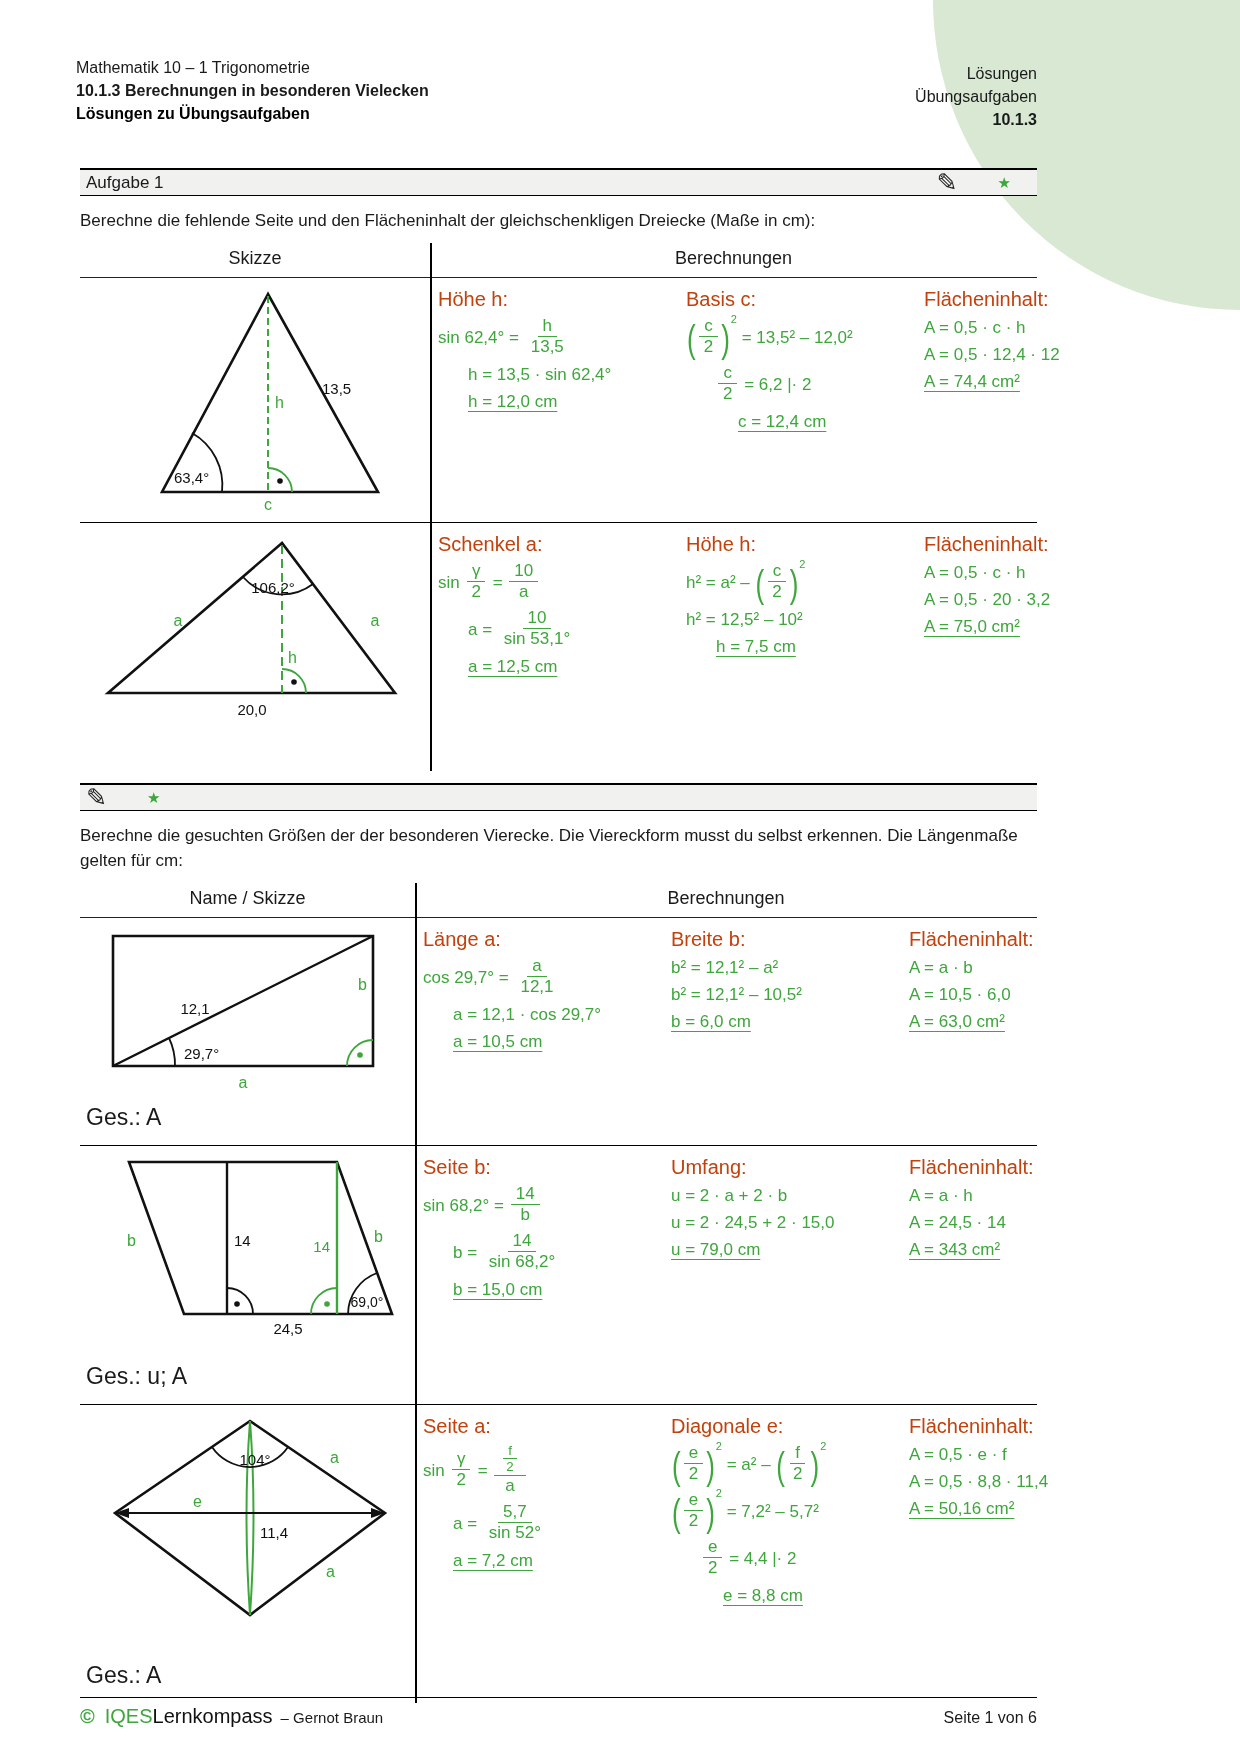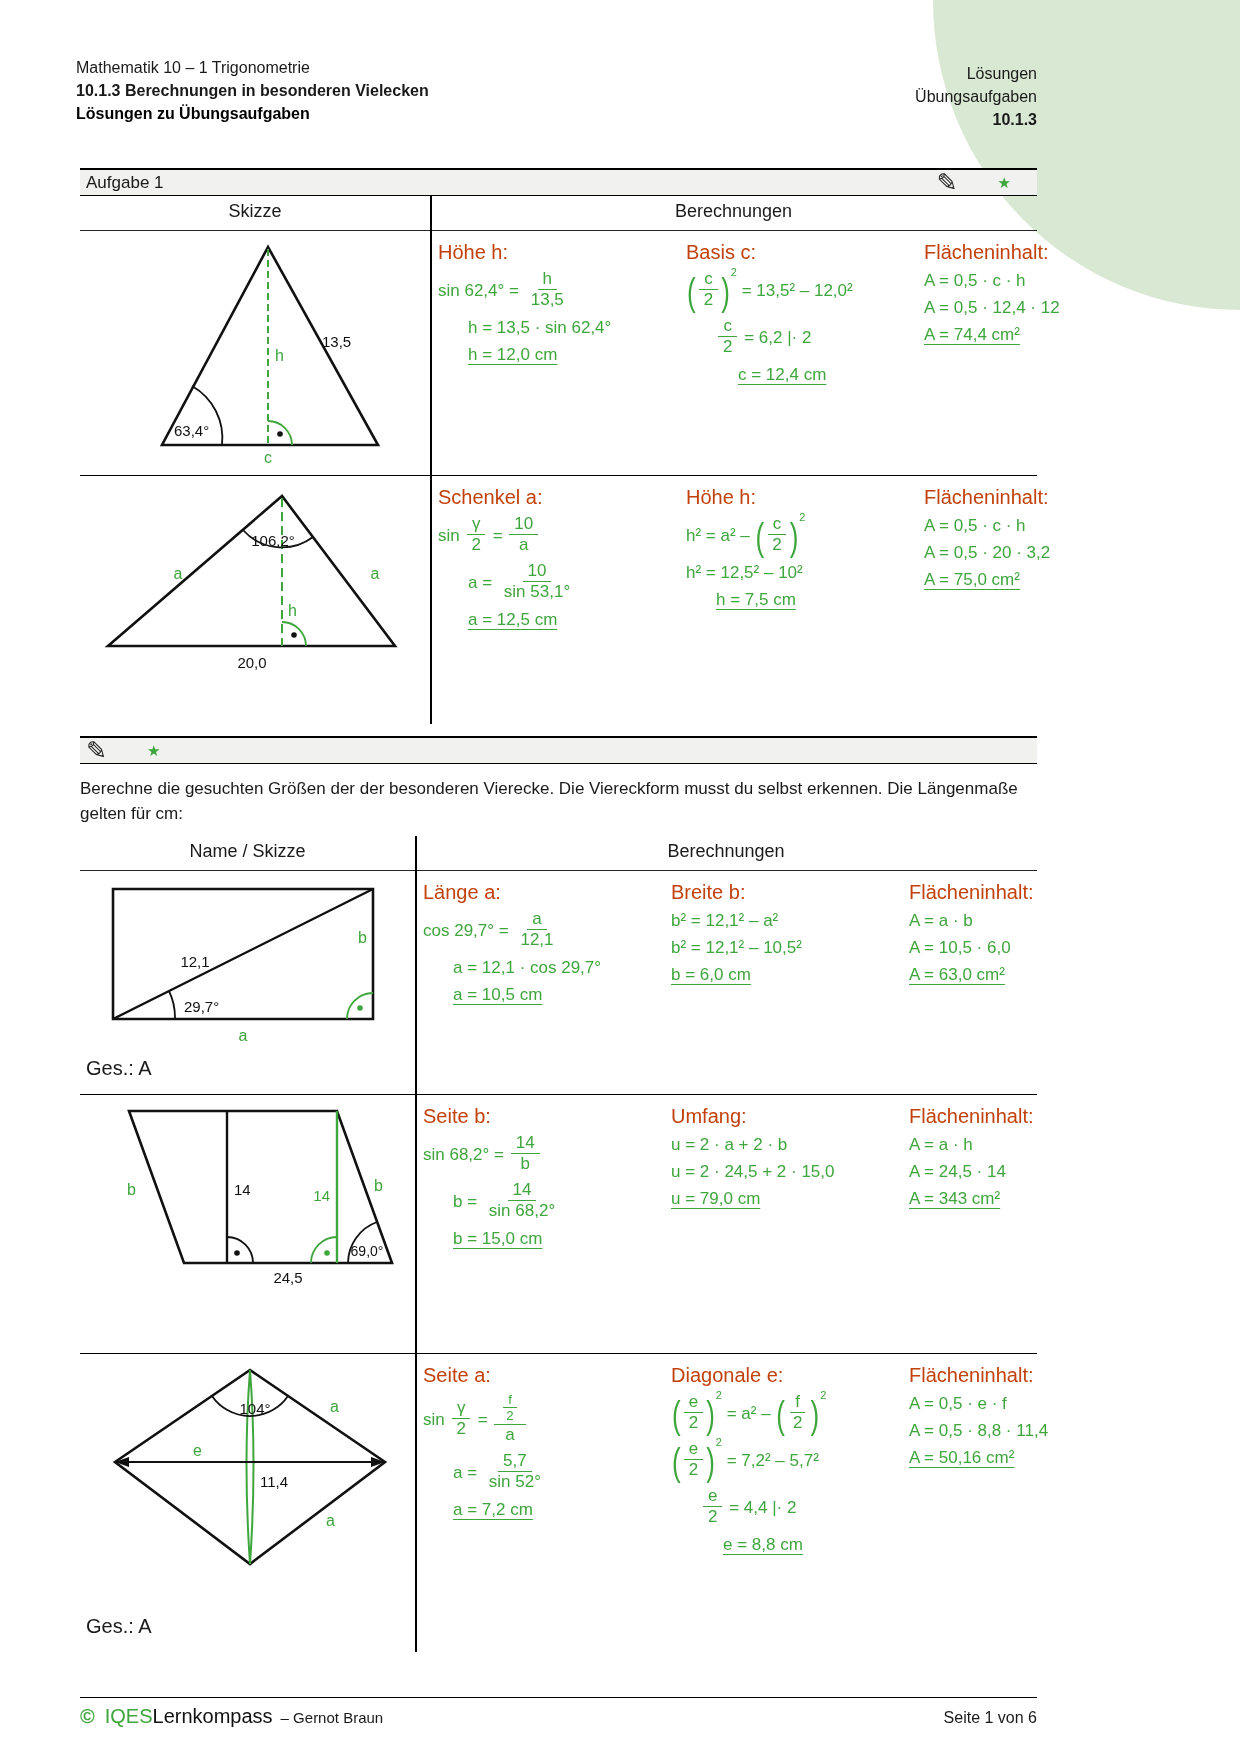--- a/index.html
+++ b/index.html
@@ -32,21 +32,21 @@
   .tbl1 .vline{left:350px;}
   .tbl2 .vline{left:335px;}
   .thead{display:grid;border-bottom:1.8px solid #222;}
   .tbl1 .thead,.tbl1 .trow{grid-template-columns:350px 1fr;}
   .tbl2 .thead,.tbl2 .trow{grid-template-columns:335px 1fr;}
   .thead div{text-align:center;font-size:18px;padding:5px 0 8px;}
   .trow{display:grid;}
   .trow + .trow{border-top:1.5px solid #000;}
   .sketch-cell{padding:8px 4px 6px;display:flex;flex-direction:column;box-sizing:border-box;}
   .sketch-cell svg{display:block;margin:0 auto;flex:0 0 auto;}
-  .given{font-size:20px;margin-top:auto;padding:10px 0 8px 2px;}
+  .given{font-size:23px;margin-top:auto;padding:10px 0 8px 2px;}
   .calc-cell{display:grid;grid-template-columns:248px 238px 1fr;padding:8px 2px 10px 8px;align-content:start;box-sizing:border-box;}
   .ch{color:#c2410c;font-size:20px;margin:2px 0 6px;}
   .calc-lines{color:#3ea63c;}
   .mline{display:block;font-size:17px;margin:7px 0;white-space:nowrap;}
   .mline.i1{padding-left:30px;}
   .mline.i2{padding-left:52px;}
   .mline.u{text-decoration:underline;text-underline-offset:4px;}
   .frac{display:inline-flex;flex-direction:column;align-items:center;vertical-align:middle;margin:0 2px;line-height:1.15;position:relative;top:-2px;}
   .frac .fn{padding:0 5px;border-bottom:1.6px solid currentColor;}
   .frac .fd{padding:0 5px;}
@@ -82,20 +82,21 @@
   <div class="hr3">10.1.3</div>
 </div>
 
 <div class="content">
 
   <div class="task-bar">
     <span class="bar-title">Aufgabe 1</span>
     <span class="pencil">✎</span>
     <span class="star">★</span>
   </div>
+  <div class="desc">Berechne die fehlende Seite und den Flächeninhalt der gleichschenkligen Dreiecke (Maße in cm):</div>
 
   <div class="tbl tbl1">
     <div class="vline"></div>
     <div class="thead">
       <div>Skizze</div>
       <div>Berechnungen</div>
     </div>
 
     <div class="trow" style="min-height:230px;">
       <div class="sketch-cell">
@@ -274,20 +275,21 @@
           <path d="M227 160 A26 26 0 0 1 253 134" fill="none" stroke="#3ea63c" stroke-width="1.8"></path>
           <circle cx="243" cy="150" r="2.8" fill="#3ea63c"></circle>
           <path d="M264 160 A44 44 0 0 1 293 119" fill="none" stroke="#111" stroke-width="1.8"></path>
           <text x="52" y="92" font-size="16" fill="#3ea63c" text-anchor="end">b</text>
           <text x="150" y="92" font-size="15" fill="#111">14</text>
           <text x="246" y="98" font-size="15" fill="#3ea63c" text-anchor="end">14</text>
           <text x="290" y="88" font-size="16" fill="#3ea63c">b</text>
           <text x="283" y="153" font-size="14" fill="#111" text-anchor="middle">69,0°</text>
           <text x="204" y="180" font-size="15" fill="#111" text-anchor="middle">24,5</text>
         </svg>
+        <div class="given">Ges.: u; A</div>
       </div>
       <div class="calc-cell">
         <div>
           <div class="ch">Seite b:</div>
           <div class="calc-lines">
               <span class="mline">sin 68,2° = <span class="frac">
                   <span class="fn">14</span>
                   <span class="fd">b</span>
                 </span></span>
               <span class="mline i1">b = <span class="frac">

